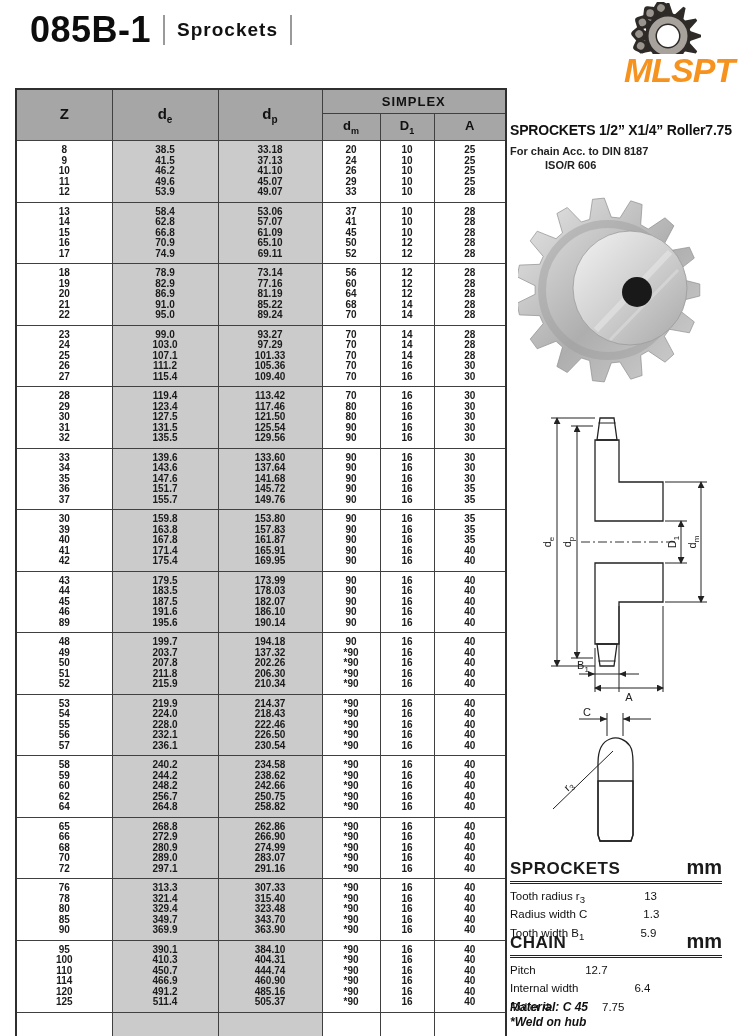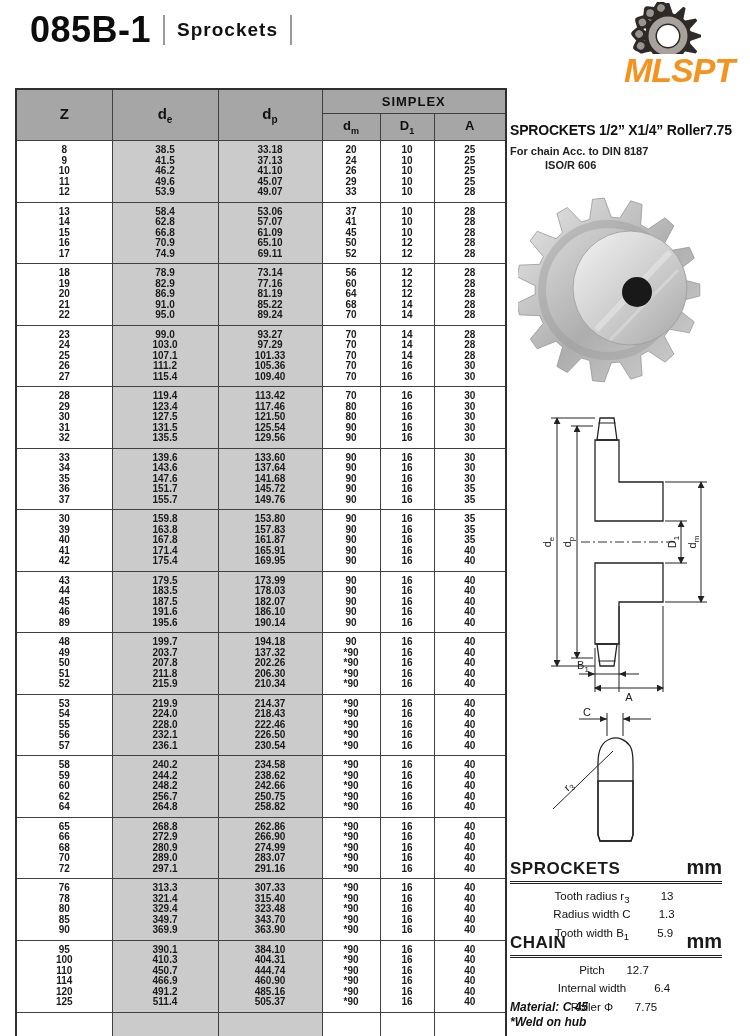--- a/index.html
+++ b/index.html
@@ -42,21 +42,21 @@
   .dim{stroke:#222;stroke-width:1;fill:none;}
   .outline{stroke:#222;stroke-width:1.3;fill:none;}
 
   .spec-block{position:absolute;left:510px;width:212px;}
   #spec-sprockets{top:856px;} #spec-chain{top:930px;}
   .spec-head{display:flex;justify-content:space-between;align-items:flex-end;
              border-bottom:3px double #222;padding-bottom:2px;}
   .spec-title{font-size:17px;font-weight:bold;letter-spacing:.5px;}
   .spec-unit{font-size:20px;font-weight:bold;}
   .spec-rows{margin-top:5px;}
-  .spec-row{display:flex;justify-content:center;font-size:11.5px;line-height:15px;color:#111;}
+  .spec-row{display:flex;justify-content:flex-start;font-size:11.5px;line-height:15px;color:#111;gap:28px;}
   .spec-row .val{min-width:44px;text-align:right;padding-right:4px;}
   .material{position:absolute;left:510px;top:1000px;font-size:12px;font-weight:bold;line-height:15px;color:#111;font-style:italic;}
 </style>
 </head>
 <body>
 
 <div id="page">
 
   <div class="title-row">
     <span class="main-title">085B-1</span>

